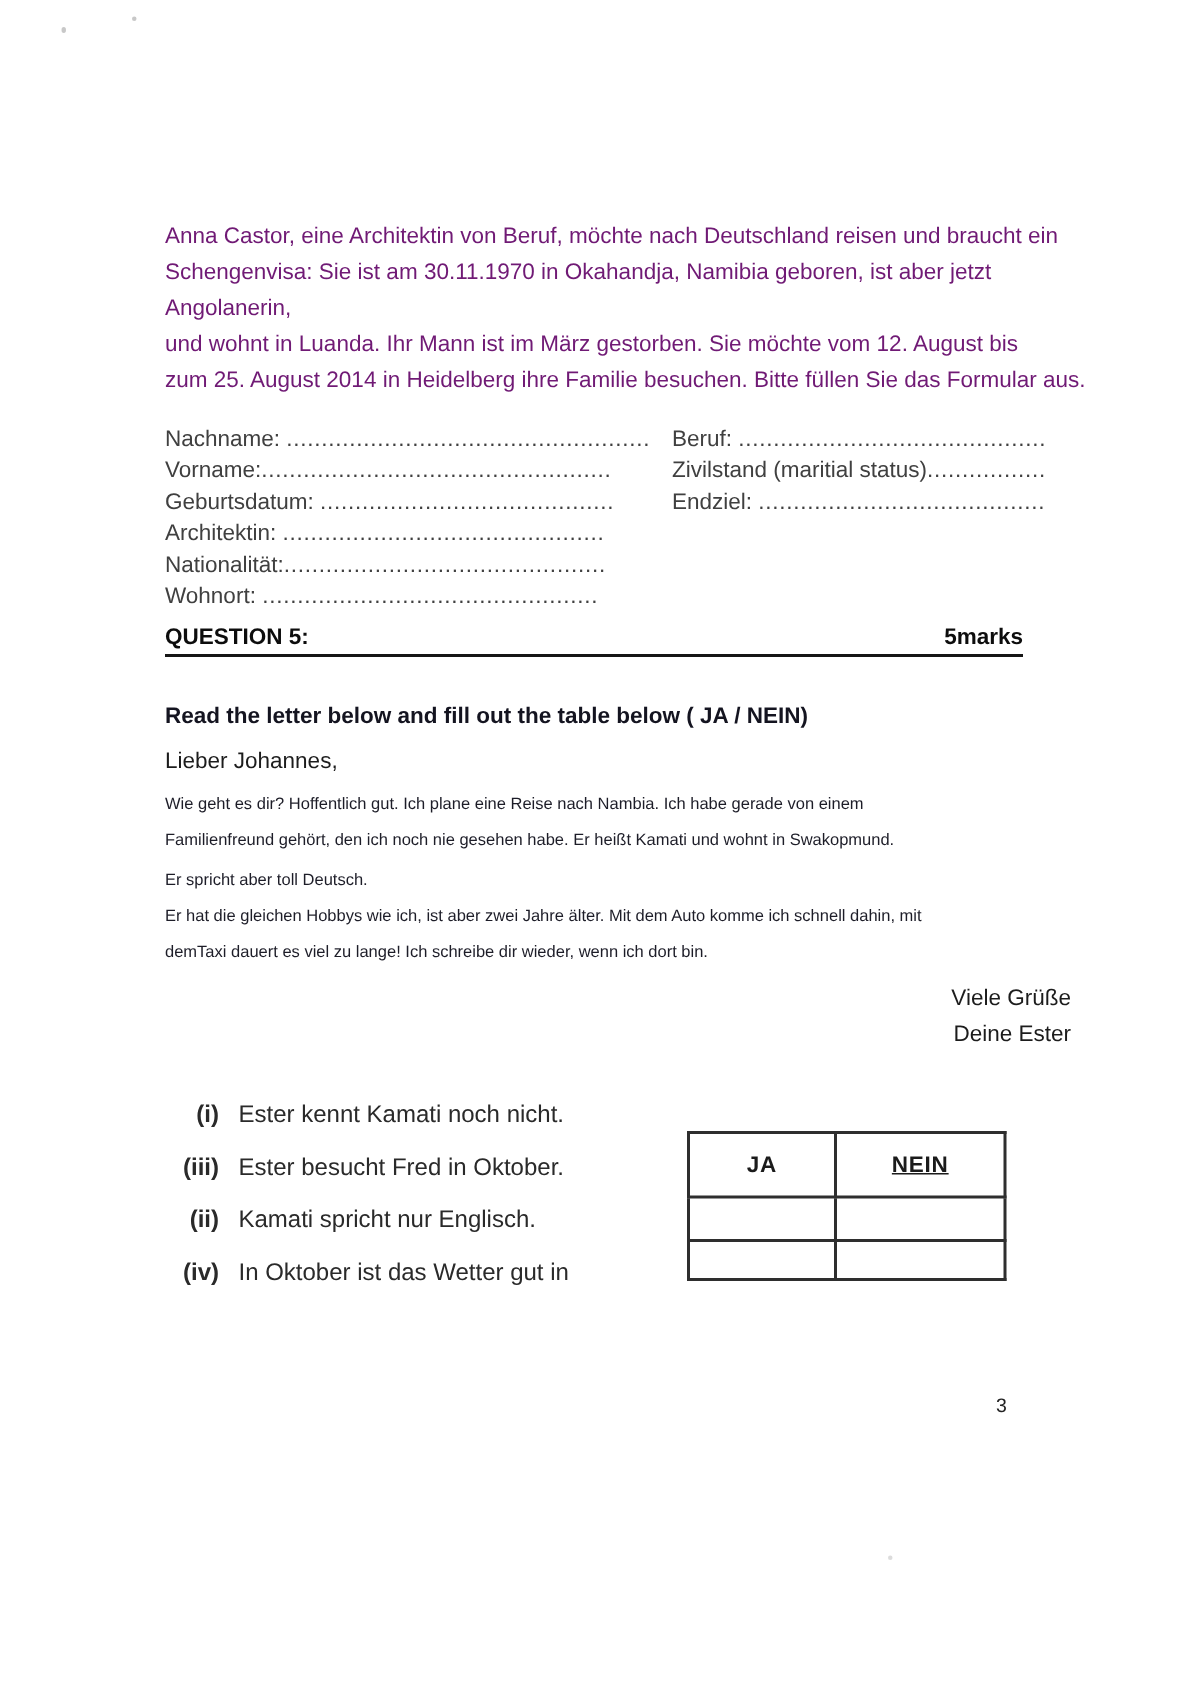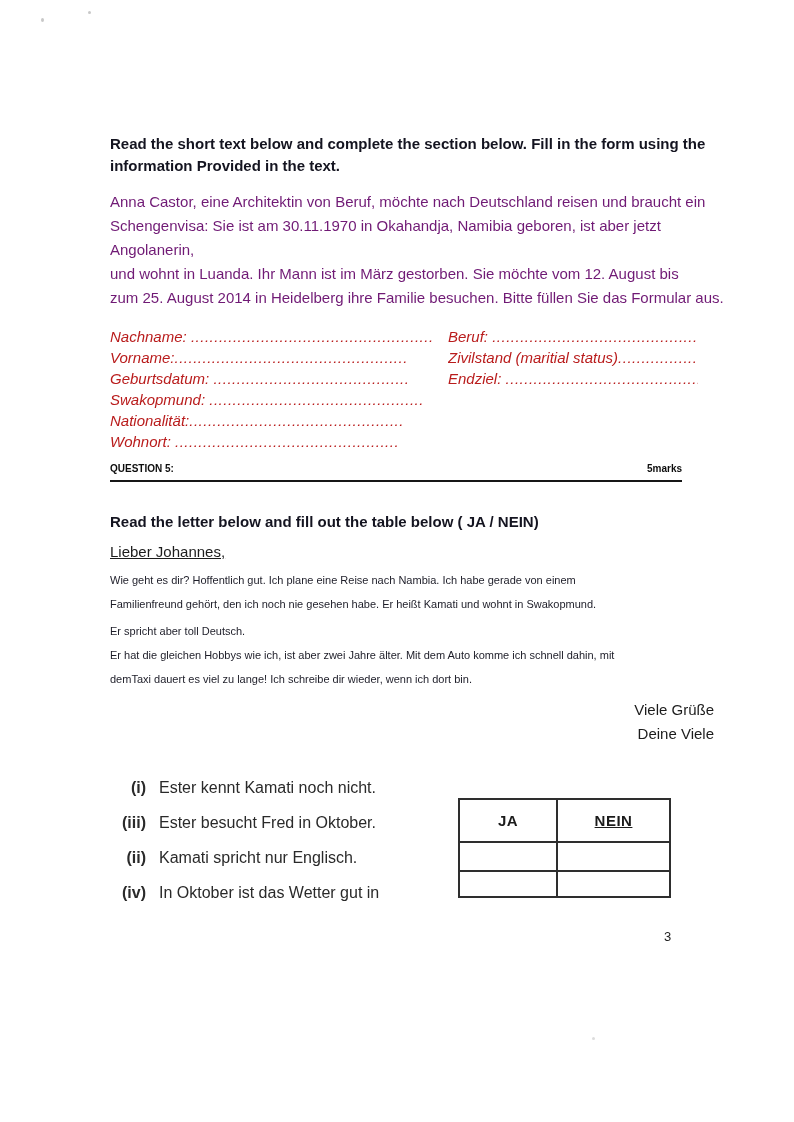--- a/index.html
+++ b/index.html
@@ -46,53 +46,51 @@
     display: flex;
     width: 615px;
   }
   .form-col-left { width: 338px; }
   .form-col-right { width: 250px; }
   .form-row {
     font-size: 15px;
     line-height: 21px;
     white-space: nowrap;
     overflow: hidden;
-    color: #b91c1c;
-    font-style: italic;
+    color: #404040;
   }
   .form-row .dots { letter-spacing: 0.5px; }
 
   
   .q5-row {
     margin-top: 8px;
     width: 572px;
     display: flex;
     justify-content: space-between;
     align-items: flex-end;
     font-weight: bold;
-    font-size: 10px;
+    font-size: 15px;
     line-height: 17px;
     padding-bottom: 3px;
     border-bottom: 2px solid #161616;
     color: #0d0d0d;
   }
 
   
   .letter-instr {
     margin-top: 30px;
     font-weight: bold;
     font-size: 15px;
     line-height: 20px;
     color: #141420;
   }
   .salutation {
     margin-top: 9px;
     font-size: 15px;
     line-height: 22px;
-    text-decoration: underline;
   }
   .letter-p {
     font-size: 11px;
     line-height: 24px;
     white-space: pre-line;
     width: 620px;
     color: #1d1d28;
   }
   .p1 { margin-top: 5px; }
   .p2 { margin-top: 3px; }
@@ -170,40 +168,39 @@
 </head>
 <body>
 
 <div class="page">
   <div class="speck speck-1"></div>
   <div class="speck speck-2"></div>
   <div class="speck speck-3"></div>
 
   <div class="content">
 
-    <div class="instructions">Read the short text below and complete the section below. Fill in the form using the information Provided in the text.</div>
 
     <div class="intro">Anna Castor, eine Architektin von Beruf, möchte nach Deutschland reisen und braucht ein
 Schengenvisa: Sie ist am 30.11.1970 in Okahandja, Namibia geboren, ist aber jetzt Angolanerin,
 und wohnt in Luanda. Ihr Mann ist im März gestorben. Sie möchte vom 12. August bis
 zum 25. August 2014 in Heidelberg ihre Familie besuchen. Bitte füllen Sie das Formular aus.</div>
 
     <div class="form-block">
       <div class="form-col-left">
         <div class="form-row">
           <span>Nachname: </span><span class="dots">....................................................</span>
         </div>
         <div class="form-row">
           <span>Vorname:</span><span class="dots">..................................................</span>
         </div>
         <div class="form-row">
           <span>Geburtsdatum: </span><span class="dots">..........................................</span>
         </div>
         <div class="form-row">
-          <span>Swakopmund: </span><span class="dots">..............................................</span>
+          <span>Architektin: </span><span class="dots">..............................................</span>
         </div>
         <div class="form-row">
           <span>Nationalität:</span><span class="dots">..............................................</span>
         </div>
         <div class="form-row">
           <span>Wohnort: </span><span class="dots">................................................</span>
         </div>
       </div>
       <div class="form-col-right">
         <div class="form-row">
@@ -225,21 +222,21 @@
 
     <div class="letter-instr">Read the letter below and fill out the table below ( JA / NEIN)</div>
 
     <div class="salutation">Lieber Johannes,</div>
     <div class="letter-p p1">Wie geht es dir? Hoffentlich gut. Ich plane eine Reise nach Nambia. Ich habe gerade von einem
 Familienfreund gehört, den ich noch nie gesehen habe. Er heißt Kamati und wohnt in Swakopmund.</div>
     <div class="letter-p p2">Er spricht aber toll Deutsch.</div>
     <div class="letter-p p4">Er hat die gleichen Hobbys wie ich, ist aber zwei Jahre älter. Mit dem Auto komme ich schnell dahin, mit
 demTaxi dauert es viel zu lange! Ich schreibe dir wieder, wenn ich dort bin.</div>
     <div class="closing closing1">Viele Grüße</div>
-    <div class="closing">Deine Viele</div>
+    <div class="closing">Deine Ester</div>
 
     <div class="bottom-section">
       <div class="statements">
         <div class="stmt">
           <span class="stmt-num">(i)</span>
           <span class="stmt-text">Ester kennt Kamati noch nicht.</span>
         </div>
         <div class="stmt">
           <span class="stmt-num">(iii)</span>
           <span class="stmt-text">Ester besucht Fred in Oktober.</span>

